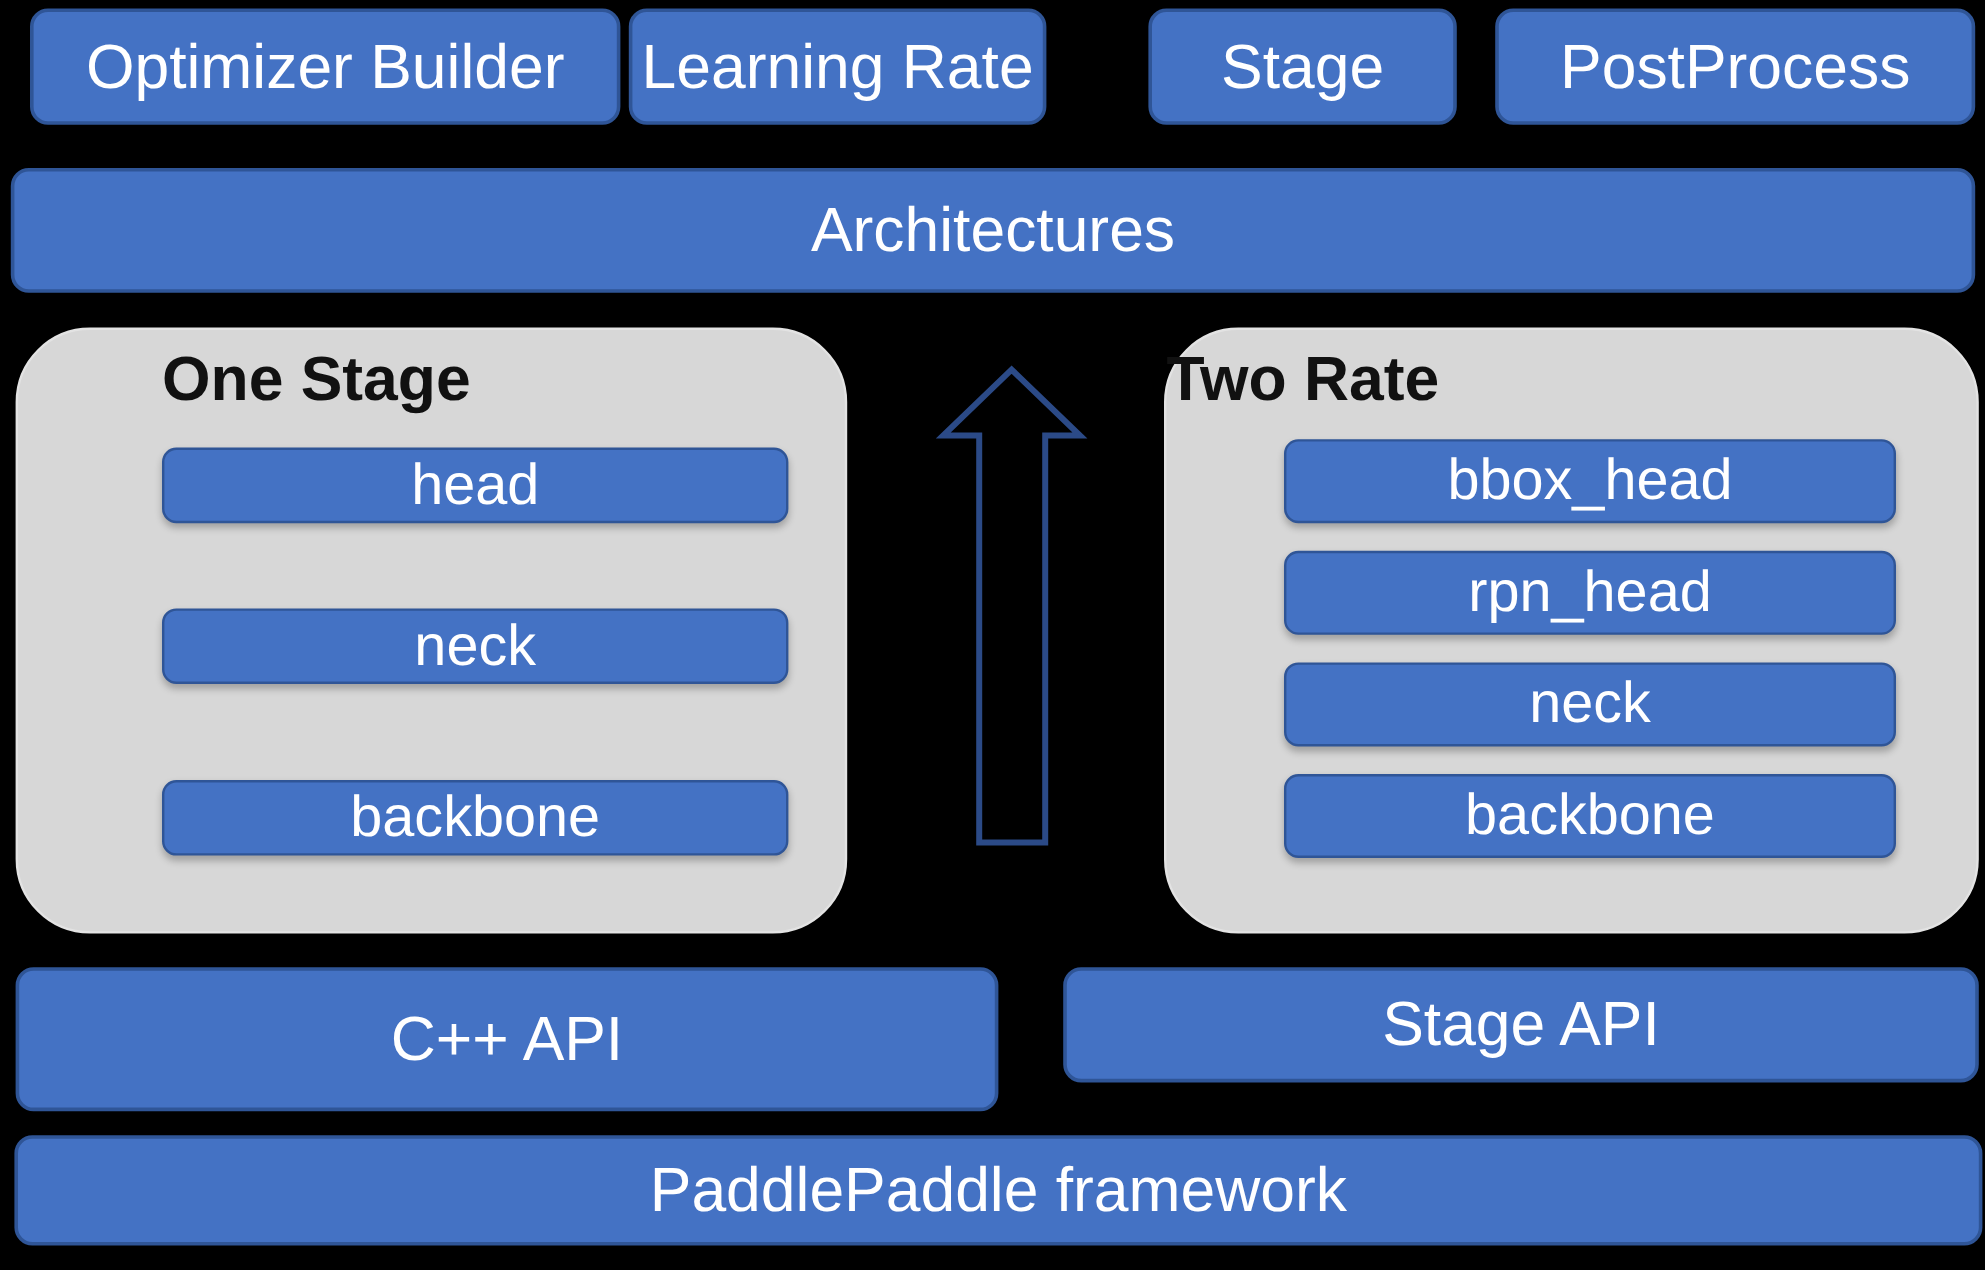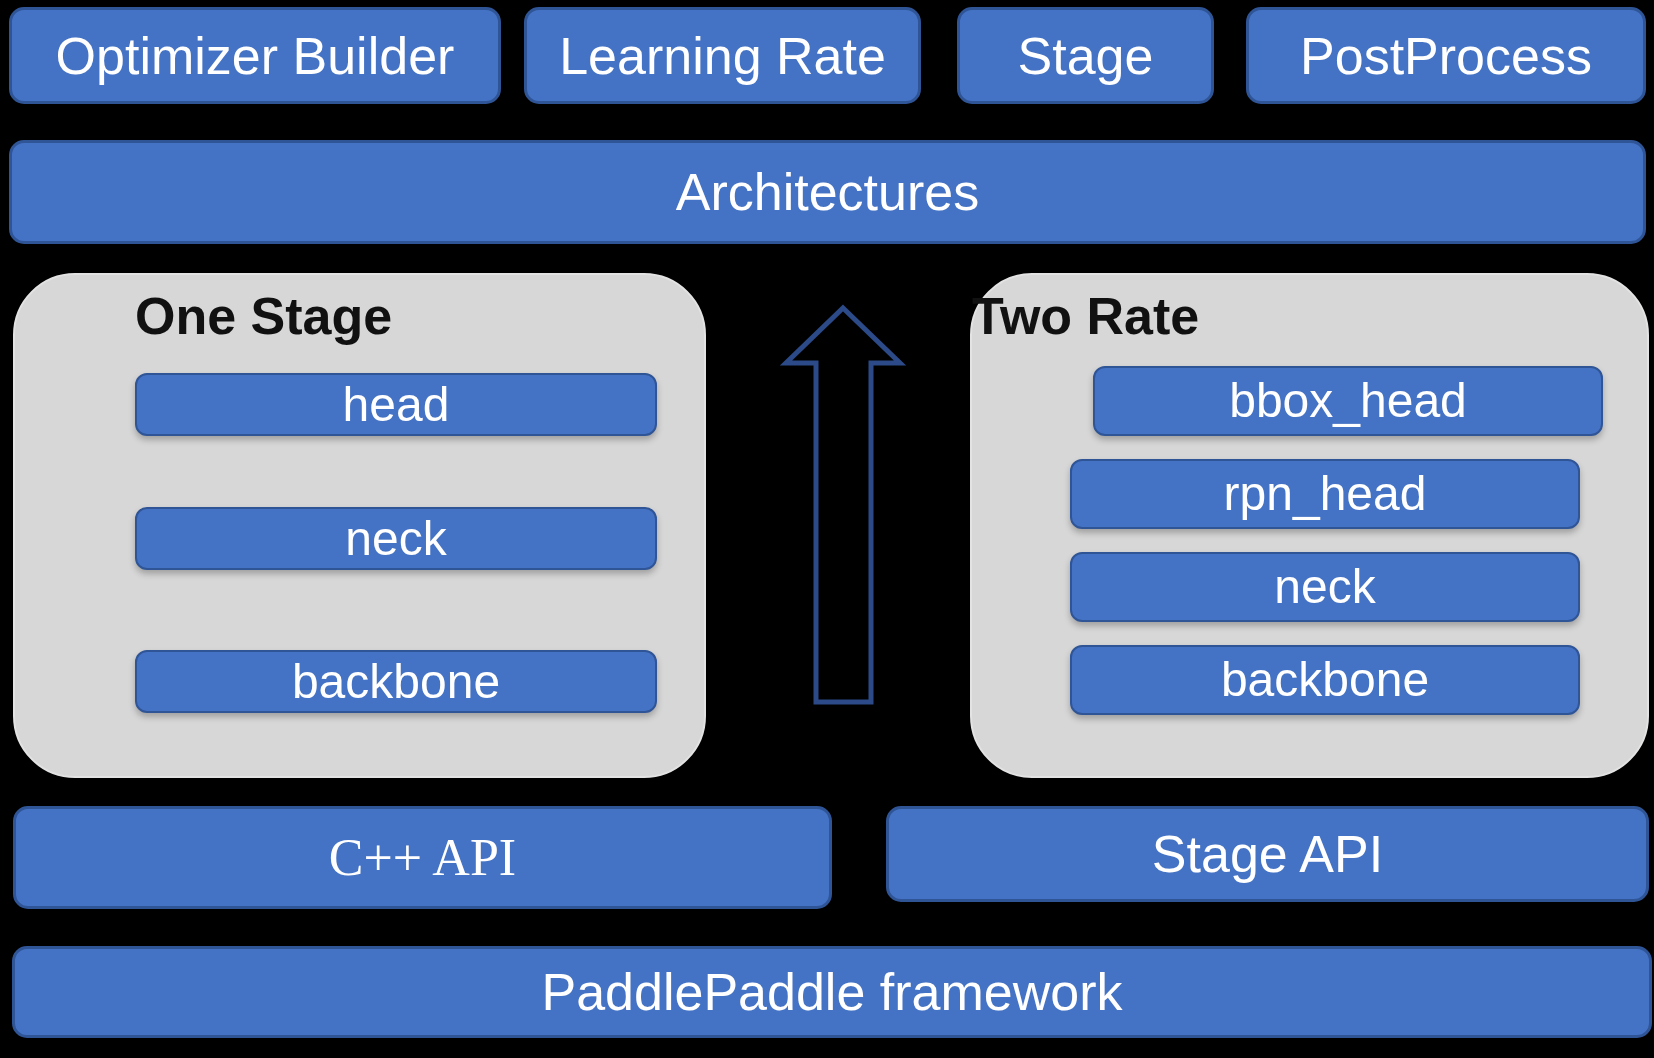--- a/index.html
+++ b/index.html
@@ -69,48 +69,48 @@
     top: 300px;
     width: 150px;
     height: 410px;
   }
 </style>
 </head>
 <body>
 
 <div class="canvas">
 
-  <div class="blue-box" style="left:9px; top:7px; width:492px; height:97px;">Optimizer Builder</div>
+  <div class="blue-box" style="left:25px; top:7px; width:492px; height:97px;">Optimizer Builder</div>
 
-  <div class="blue-box" style="left:524px; top:7px; width:397px; height:97px;">Learning Rate</div>
+  <div class="blue-box" style="left:524px; top:7px; width:348px; height:97px;">Learning Rate</div>
 
   <div class="blue-box" style="left:957px; top:7px; width:257px; height:97px;">Stage</div>
 
   <div class="blue-box" style="left:1246px; top:7px; width:400px; height:97px;">PostProcess</div>
 
   <div class="blue-box" style="left:9px; top:140px; width:1637px; height:104px;">Architectures</div>
 
   <div class="stage-container" style="left:13px; top:273px; width:693px; height:505px;">
     <div class="stage-title" style="left:120px; top:15px; width:522px;">One Stage</div>
     <div class="layer-box" style="left:120px; top:98px; width:522px; height:63px;">head</div>
     <div class="layer-box" style="left:120px; top:232px; width:522px; height:63px;">neck</div>
     <div class="layer-box" style="left:120px; top:375px; width:522px; height:63px;">backbone</div>
   </div>
 
   <svg class="arrow-svg" viewBox="0 0 150 410" aria-hidden="true">
     <polygon points="73,8 130,63 101,63 101,402 46,402 46,63 16,63" fill="none" stroke-width="5" stroke-linejoin="miter" stroke="#2b4a87"></polygon>
   </svg>
 
   <div class="stage-container" style="left:970px; top:273px; width:679px; height:505px;">
     <div class="stage-title" style="left:0px; top:15px; width:679px;">Two Rate</div>
-    <div class="layer-box" style="left:98px; top:91px; width:510px; height:70px;margin-left:23px;">bbox_head</div>
+    <div class="layer-box" style="left:98px; top:91px; width:510px; height:70px;">bbox_head</div>
     <div class="layer-box" style="left:98px; top:184px; width:510px; height:70px;">rpn_head</div>
     <div class="layer-box" style="left:98px; top:277px; width:510px; height:70px;">neck</div>
     <div class="layer-box" style="left:98px; top:370px; width:510px; height:70px;">backbone</div>
   </div>
 
-  <div class="blue-box" style="left:13px; top:806px; width:819px; height:103px;font-family:Liberation Serif, serif;">C++ API</div>
+  <div class="blue-box" style="left:13px; top:806px; width:819px; height:120px;">C++ API</div>
 
   <div class="blue-box" style="left:886px; top:806px; width:763px; height:96px;">Stage API</div>
 
   <div class="blue-box" style="left:12px; top:946px; width:1640px; height:92px;">PaddlePaddle framework</div>
 
 </div>
 
 </body></html>

